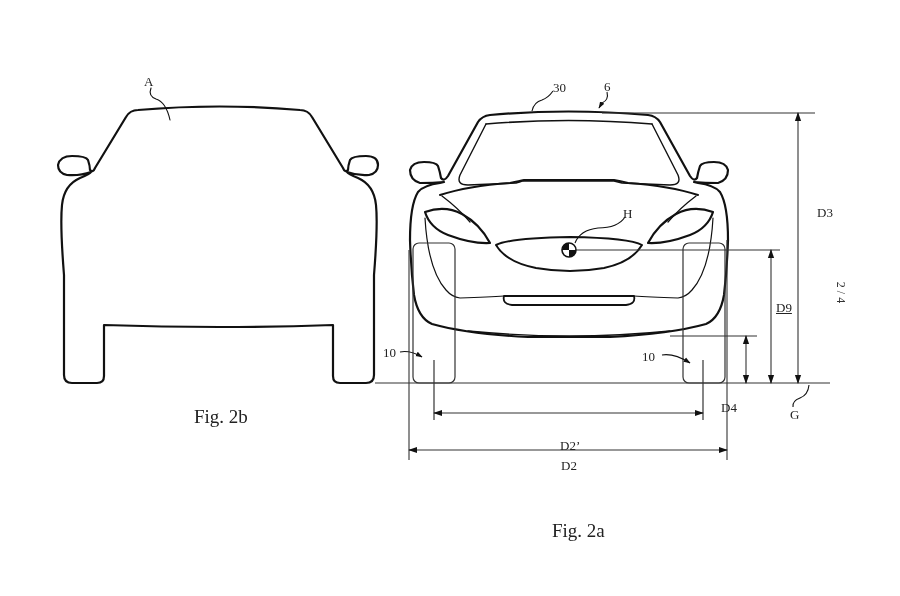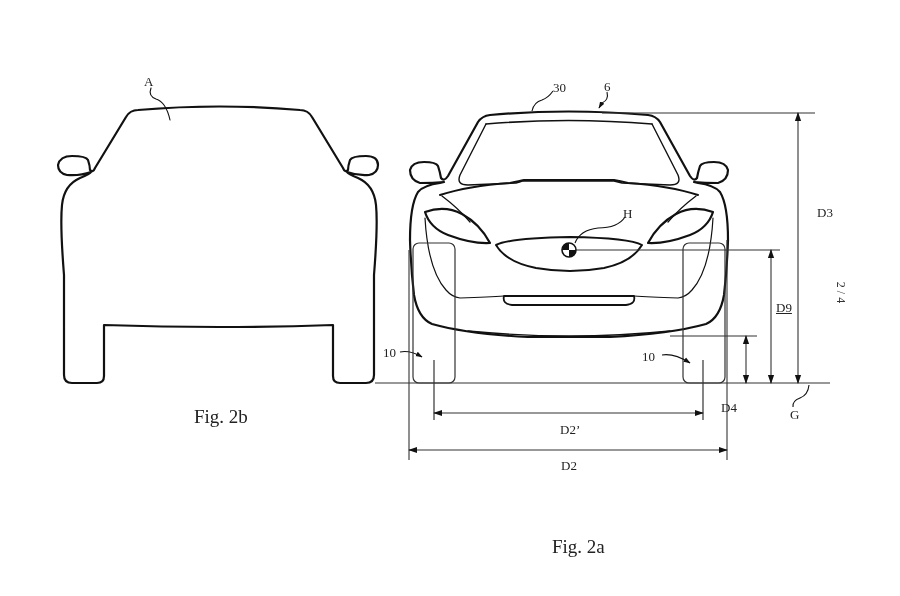--- a/index.html
+++ b/index.html
@@ -176,20 +176,20 @@
 <span class="lbl" style="left:553px;top:81px;">30</span>
 <span class="lbl" style="left:604px;top:80px;">6</span>
 <span class="lbl" style="left:623px;top:207px;">H</span>
 <span class="lbl" style="left:383px;top:346px;">10</span>
 <span class="lbl" style="left:642px;top:350px;">10</span>
 <span class="lbl" style="left:790px;top:408px;">G</span>
 
 <span class="lbl" style="left:817px;top:206px;">D3</span>
 <span class="lbl" style="left:776px;top:301px;text-decoration:underline;">D9</span>
 <span class="lbl" style="left:721px;top:357px;margin-top:44px;">D4</span>
-<span class="lbl" style="left:560px;top:423px;">D2’</span>
+<span class="lbl" style="left:560px;top:439px;">D2’</span>
 <span class="lbl" style="left:561px;top:459px;text-align:center;">D2</span>
 
-<span class="fig" style="left:552px;top:505px;text-align:center;">Fig. 2a</span>
+<span class="fig" style="left:552px;top:489px;text-align:center;">Fig. 2a</span>
 
 <span class="sheetno" style="left:830px;top:285px;">2 / 4</span>
 
 </div>
 
 </body></html>

